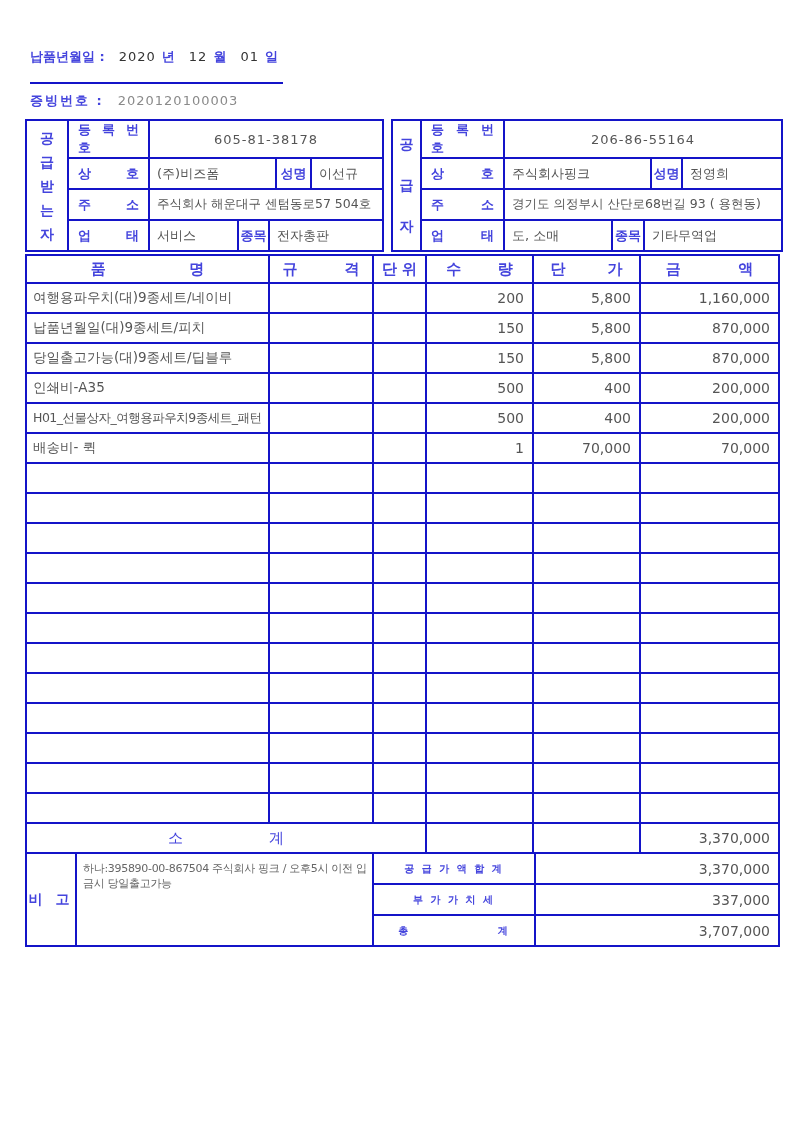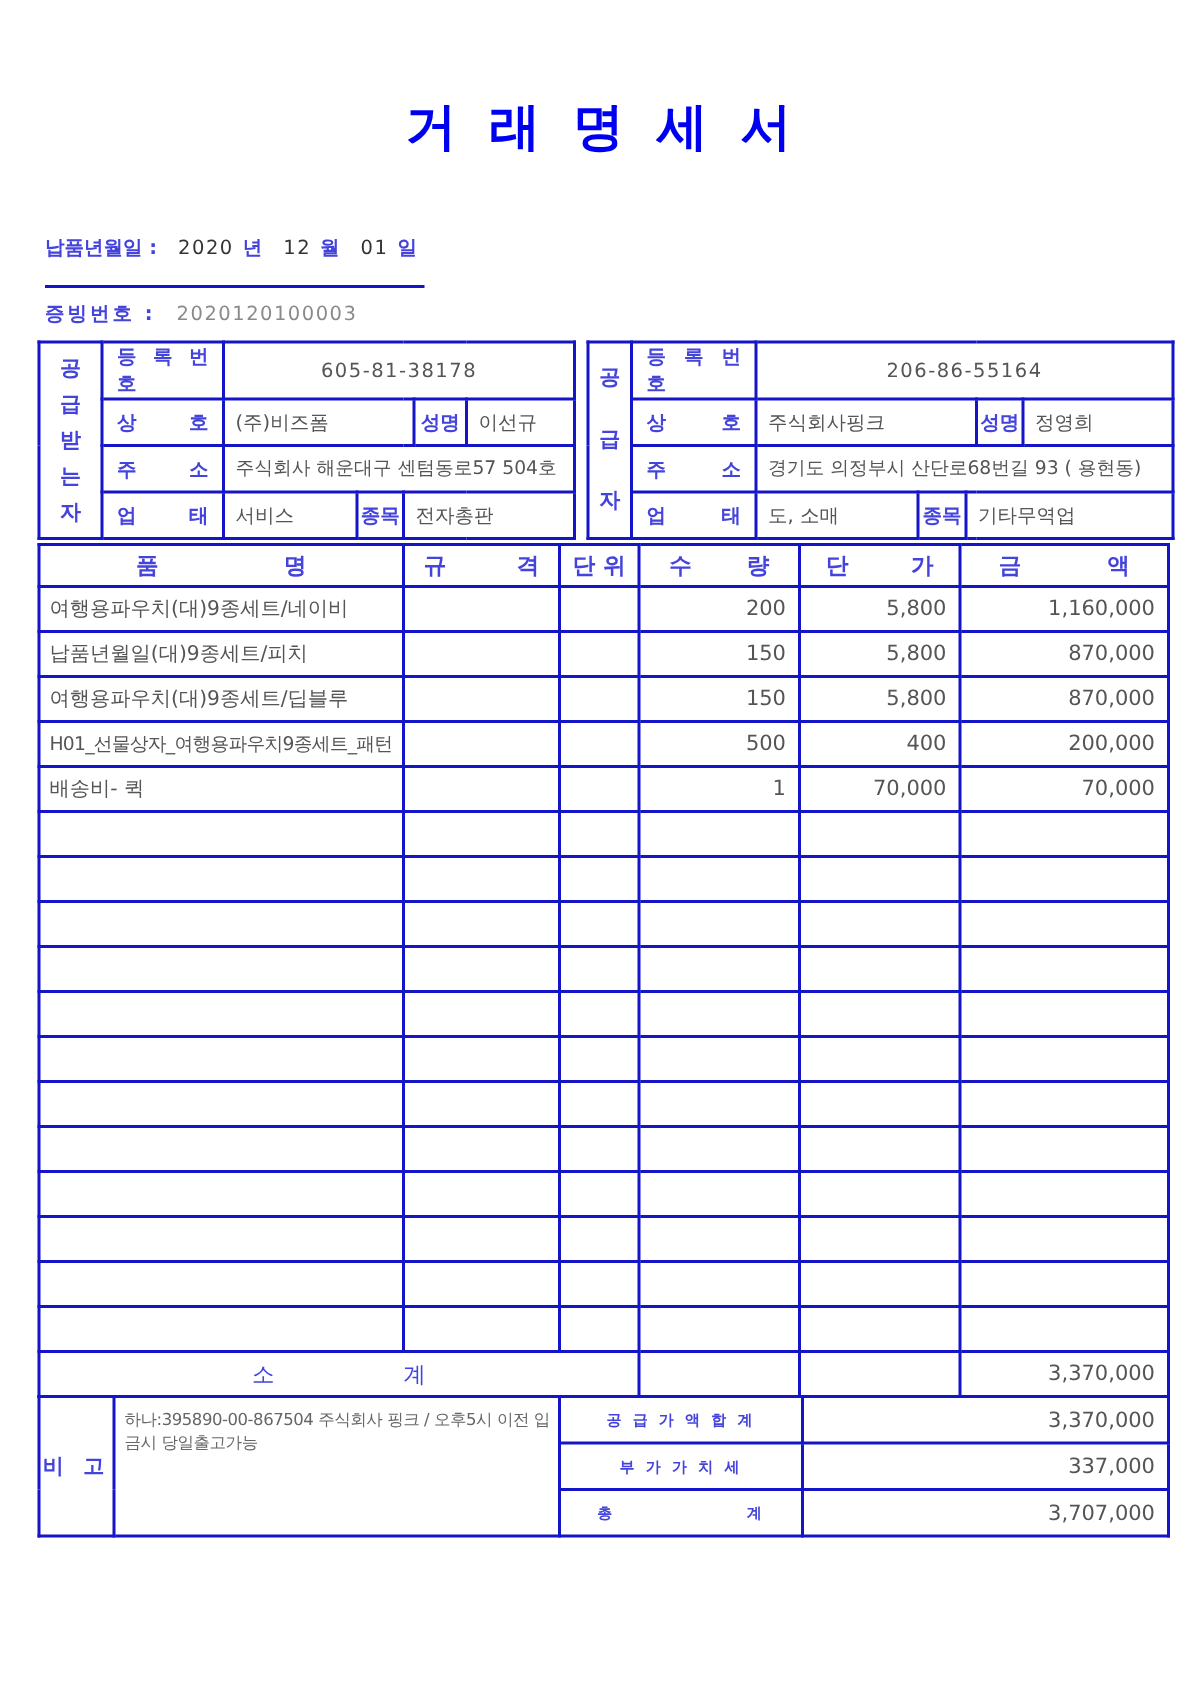--- a/index.html
+++ b/index.html
@@ -110,21 +110,20 @@
     color:var(--label);font-weight:bold;
     text-align:center;white-space:pre;
     font-size:10px;letter-spacing:2px;
   }
 </style>
 </head>
 <body>
 
 <div class="sheet">
 
-  <div class="doc-title">거 래 명 세 서</div>
 
   <div class="meta-block">
     <div class="date-line">
       <span class="lbl">납품년월일 :</span>
       <span class="num">2020</span>
       <span class="unit">년</span>
       <span class="num">12</span>
       <span class="unit">월</span>
       <span class="num">01</span>
       <span class="unit">일</span>
@@ -242,26 +241,34 @@
       </tr>
       <tr>
         <td class="item-name">납품년월일(대)9종세트/피치</td>
         <td></td>
         <td></td>
         <td class="num-cell">150</td>
         <td class="num-cell">5,800</td>
         <td class="num-cell">870,000</td>
       </tr>
       <tr>
-        <td class="item-name">여행용파우치(대)9종세트/딥블루</td>
+        <td class="item-name">당일출고가능(대)9종세트/딥블루</td>
         <td></td>
         <td></td>
         <td class="num-cell">150</td>
         <td class="num-cell">5,800</td>
         <td class="num-cell">870,000</td>
+      </tr>
+      <tr>
+        <td class="item-name">인쇄비-A35</td>
+        <td></td>
+        <td></td>
+        <td class="num-cell">500</td>
+        <td class="num-cell">400</td>
+        <td class="num-cell">200,000</td>
       </tr>
       <tr>
         <td class="item-name" style="font-size:12.5px;letter-spacing:-0.5px;">H01_선물상자_여행용파우치9종세트_패턴</td>
         <td></td>
         <td></td>
         <td class="num-cell">500</td>
         <td class="num-cell">400</td>
         <td class="num-cell">200,000</td>
       </tr>
       <tr>

